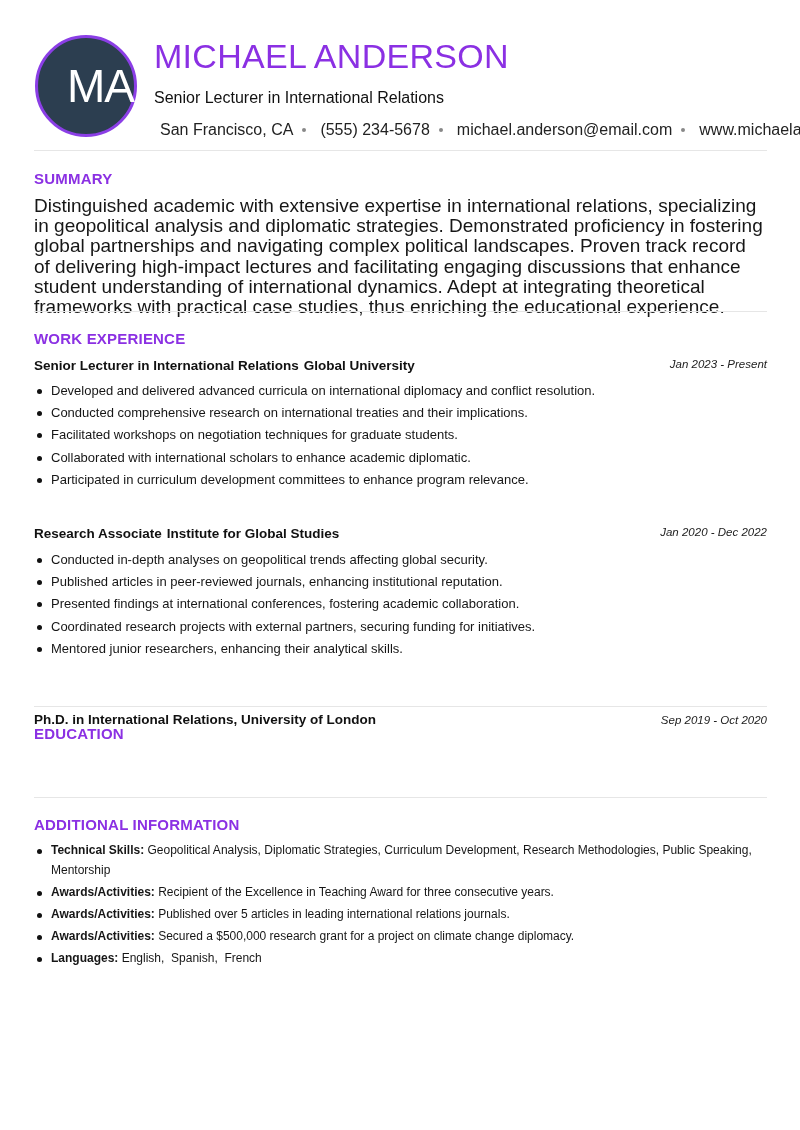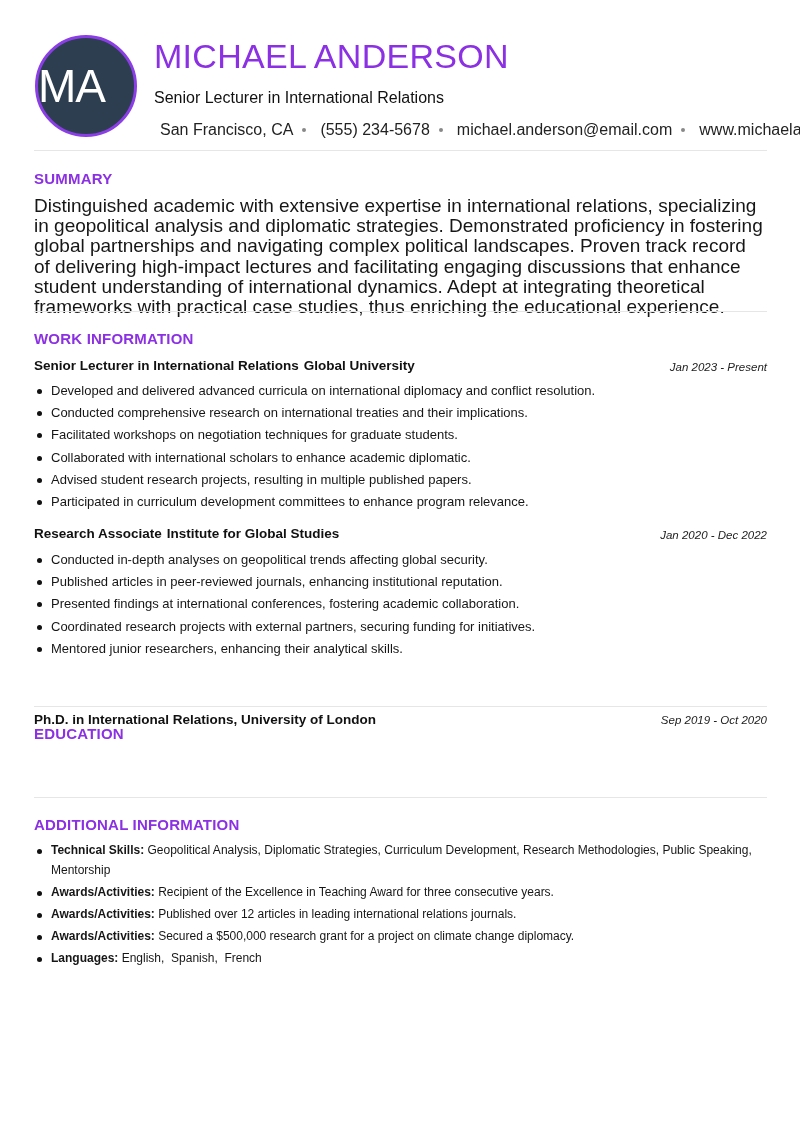--- a/index.html
+++ b/index.html
@@ -9,21 +9,21 @@
     color: #111111;
     position: relative;
     overflow: hidden;
   }
 
   
   .avatar {
     position: absolute; left: 35px; top: 35px;
     width: 102px; height: 102px; border-radius: 50%;
     background: #2c3e50; border: 3px solid #8b3ee6;
-    display: flex; align-items: center; justify-content: flex-start;
+    display: flex; align-items: center; justify-content: flex-end;
     color: #ffffff; font-size: 46px; font-weight: 400; letter-spacing: -1px;
   }
   .name {
     position: absolute; left: 154px; top: 37px;
     font-size: 34px; font-weight: 400; color: #8b30e3; letter-spacing: 0.3px;
     white-space: nowrap;
   }
   .title {
     position: absolute; left: 154px; top: 89px;
     font-size: 16px; color: #111111; white-space: nowrap;
@@ -45,21 +45,21 @@
     white-space: nowrap;
   }
 
   .summary {
     position: absolute; left: 34px; top: 196px; width: 730px;
     font-size: 19px; line-height: 20.2px; color: #161616;
   }
 
   .job-head {
     position: absolute; left: 34px; width: 733px;
-    display: flex; justify-content: space-between; align-items: flex-end;
+    display: flex; justify-content: space-between; align-items: flex-start;
   }
   .job-title { font-size: 13.5px; font-weight: 700; color: #111; white-space: nowrap; }
   .job-title .org { margin-left: 5px; }
   .job-date { font-size: 11.5px; font-style: italic; color: #222; white-space: nowrap; }
 
   .bullets {
     position: absolute; left: 34px; width: 733px; list-style: none;
   }
   .bullets li {
     position: relative; padding-left: 17px;
@@ -106,34 +106,33 @@
   <span>www.michaelanderson.com</span>
 </div>
 
 <div class="divider" style="top:150px"></div>
 
 <div class="section-heading" style="top:170px">SUMMARY</div>
 <p class="summary">Distinguished academic with extensive expertise in international relations, specializing in geopolitical analysis and diplomatic strategies. Demonstrated proficiency in fostering global partnerships and navigating complex political landscapes. Proven track record of delivering high-impact lectures and facilitating engaging discussions that enhance student understanding of international dynamics. Adept at integrating theoretical frameworks with practical case studies, thus enriching the educational experience.</p>
 
 <div class="divider" style="top:311px"></div>
 
-<div class="section-heading" style="top:330px">WORK INFORMATION</div>
+<div class="section-heading" style="top:330px">WORK EXPERIENCE</div>
 
 <div class="job-head" style="top:358px">
   <div class="job-title">
     <span>Senior Lecturer in International Relations</span><span class="org">Global University</span>
   </div>
   <div class="job-date">Jan 2023 - Present</div>
 </div>
 <ul class="bullets" style="top:380px">
   <li>Developed and delivered advanced curricula on international diplomacy and conflict resolution.</li>
   <li>Conducted comprehensive research on international treaties and their implications.</li>
   <li>Facilitated workshops on negotiation techniques for graduate students.</li>
   <li>Collaborated with international scholars to enhance academic diplomatic.</li>
-  <li>Advised student research projects, resulting in multiple published papers.</li>
   <li>Participated in curriculum development committees to enhance program relevance.</li>
 </ul>
 
 <div class="job-head" style="top:526px">
   <div class="job-title">
     <span>Research Associate</span><span class="org">Institute for Global Studies</span>
   </div>
   <div class="job-date">Jan 2020 - Dec 2022</div>
 </div>
 <ul class="bullets" style="top:549px">
@@ -159,21 +158,21 @@
   <li>
     <span class="lbl">Technical Skills:</span>
     <span>Geopolitical Analysis, Diplomatic Strategies, Curriculum Development, Research Methodologies, Public Speaking, Mentorship</span>
   </li>
   <li>
     <span class="lbl">Awards/Activities:</span>
     <span>Recipient of the Excellence in Teaching Award for three consecutive years.</span>
   </li>
   <li>
     <span class="lbl">Awards/Activities:</span>
-    <span>Published over 12 articles in leading international relations journals.</span>
+    <span>Published over 5 articles in leading international relations journals.</span>
   </li>
   <li>
     <span class="lbl">Awards/Activities:</span>
     <span>Secured a $500,000 research grant for a project on climate change diplomacy.</span>
   </li>
   <li class="lang">
     <span class="lbl">Languages:</span>
     <span style="white-space:pre">English,  Spanish,  French</span>
   </li>
 </ul>

